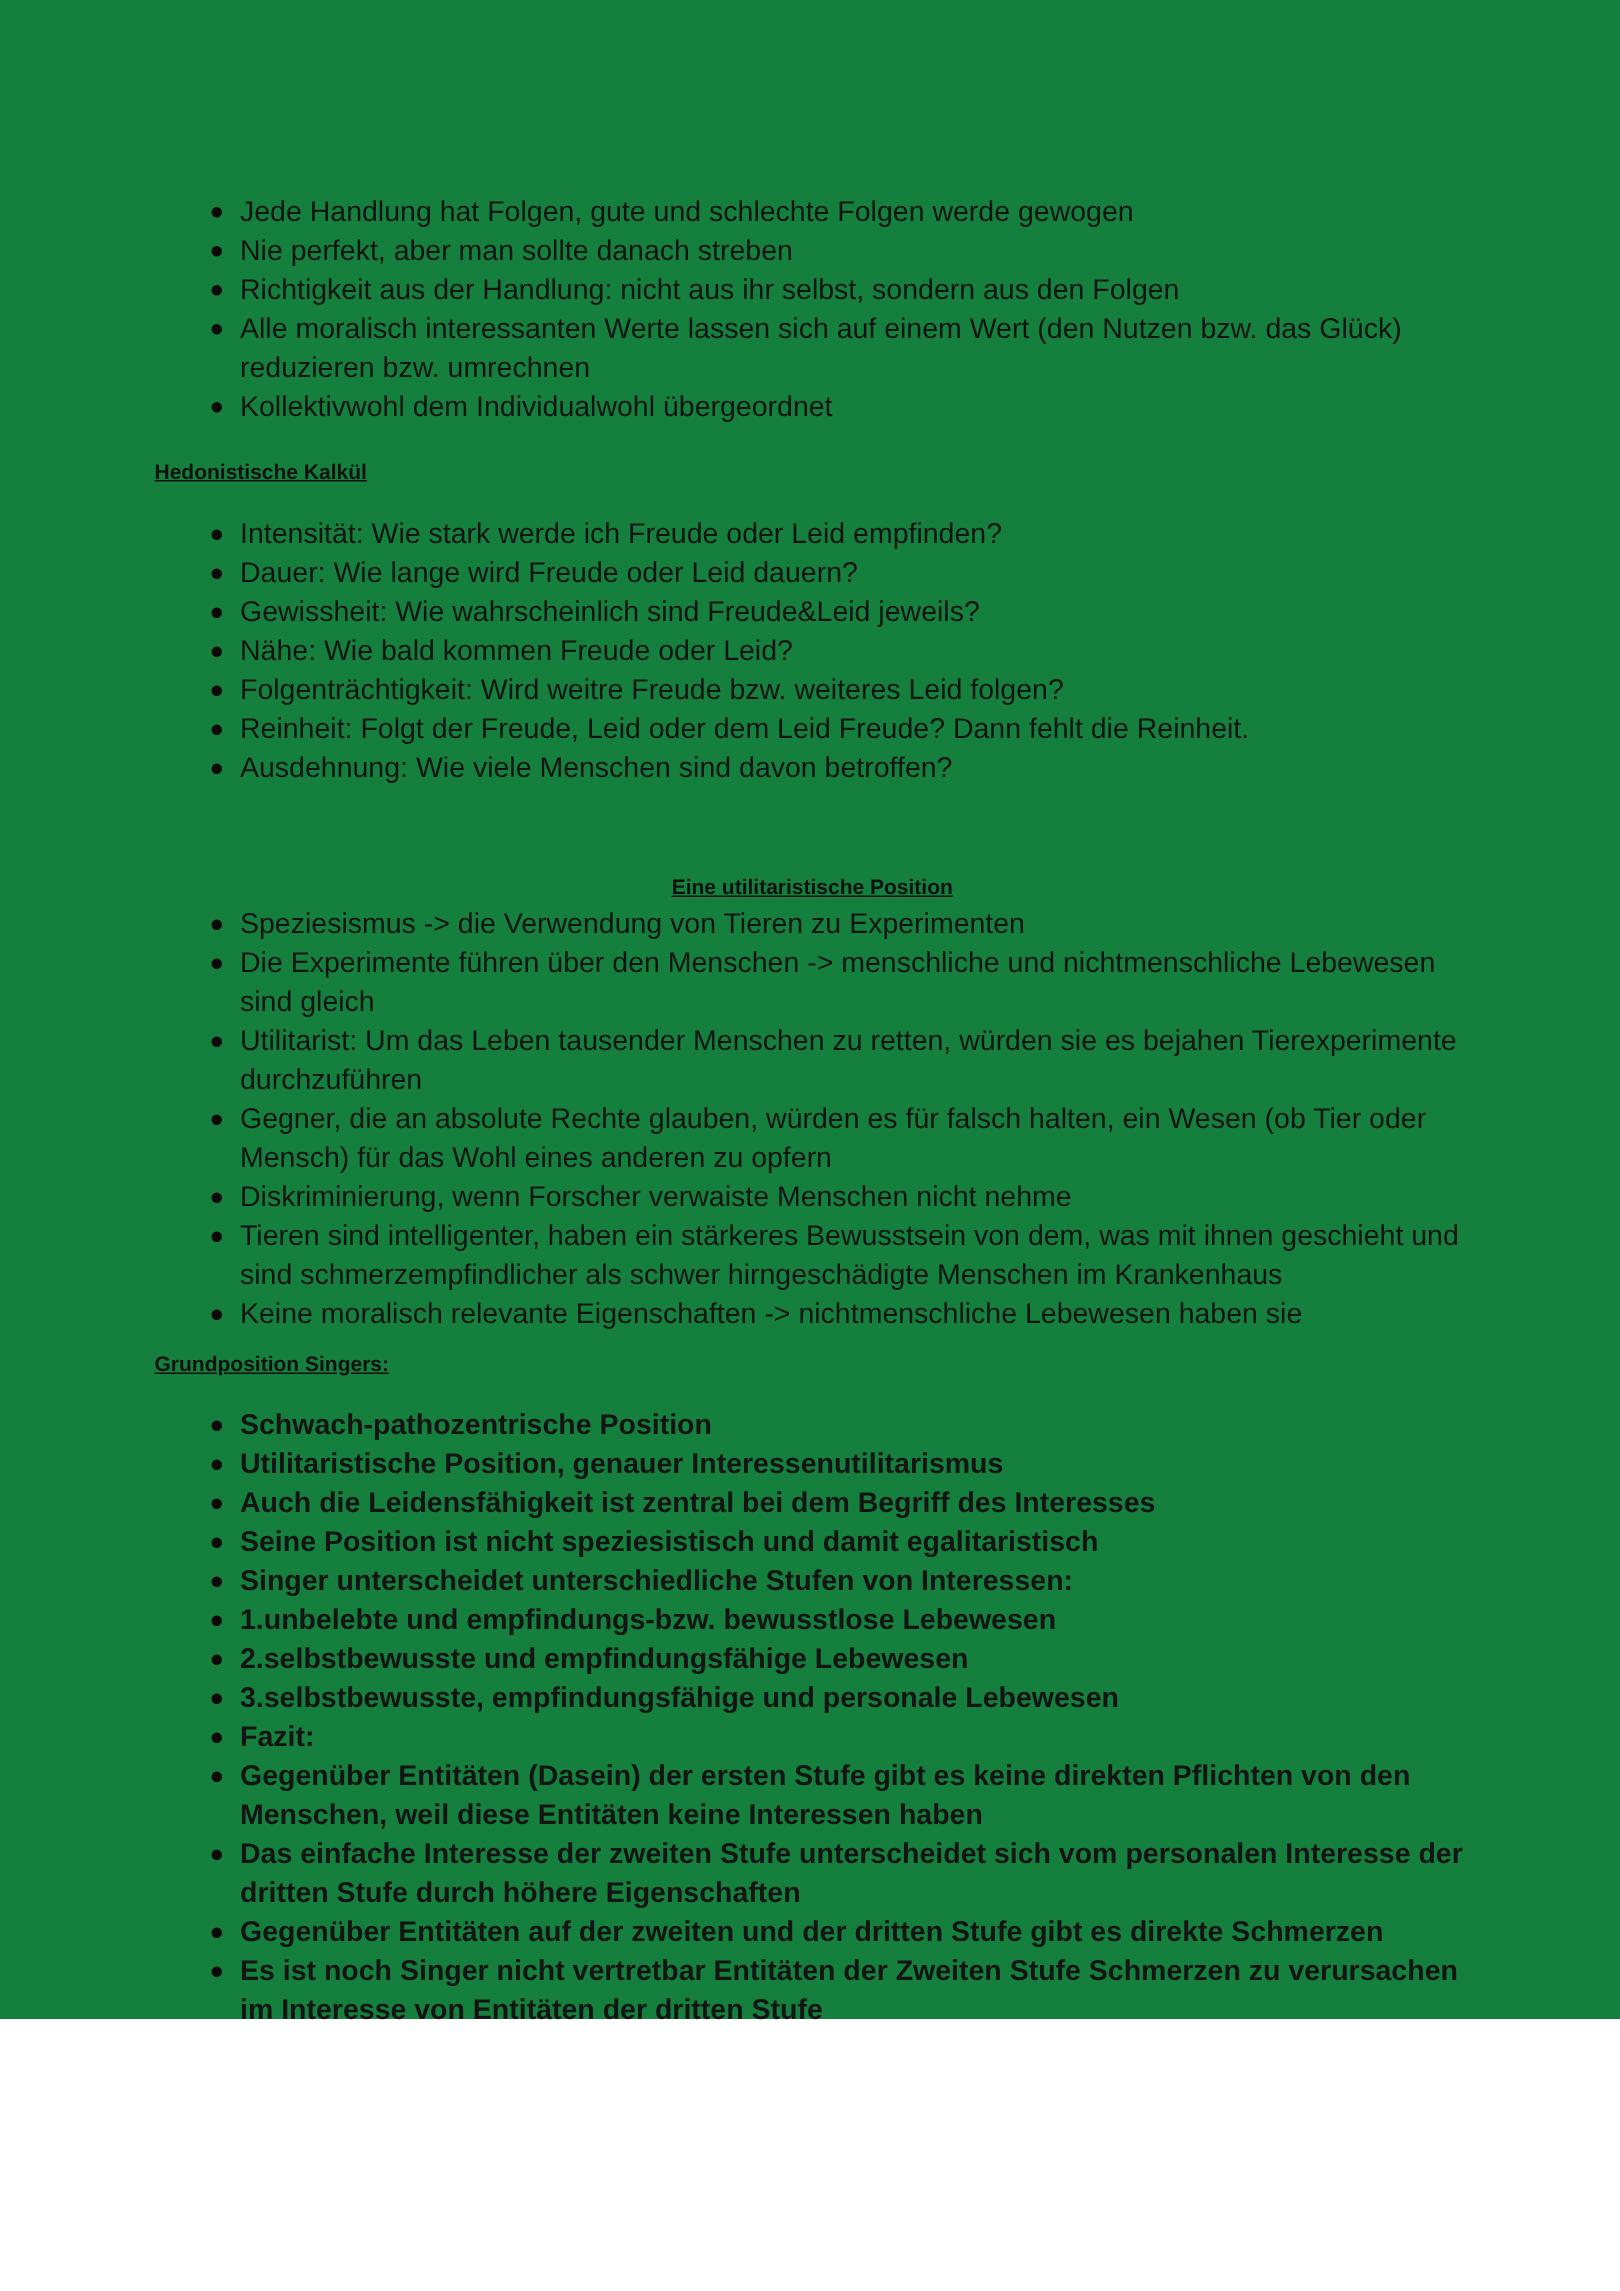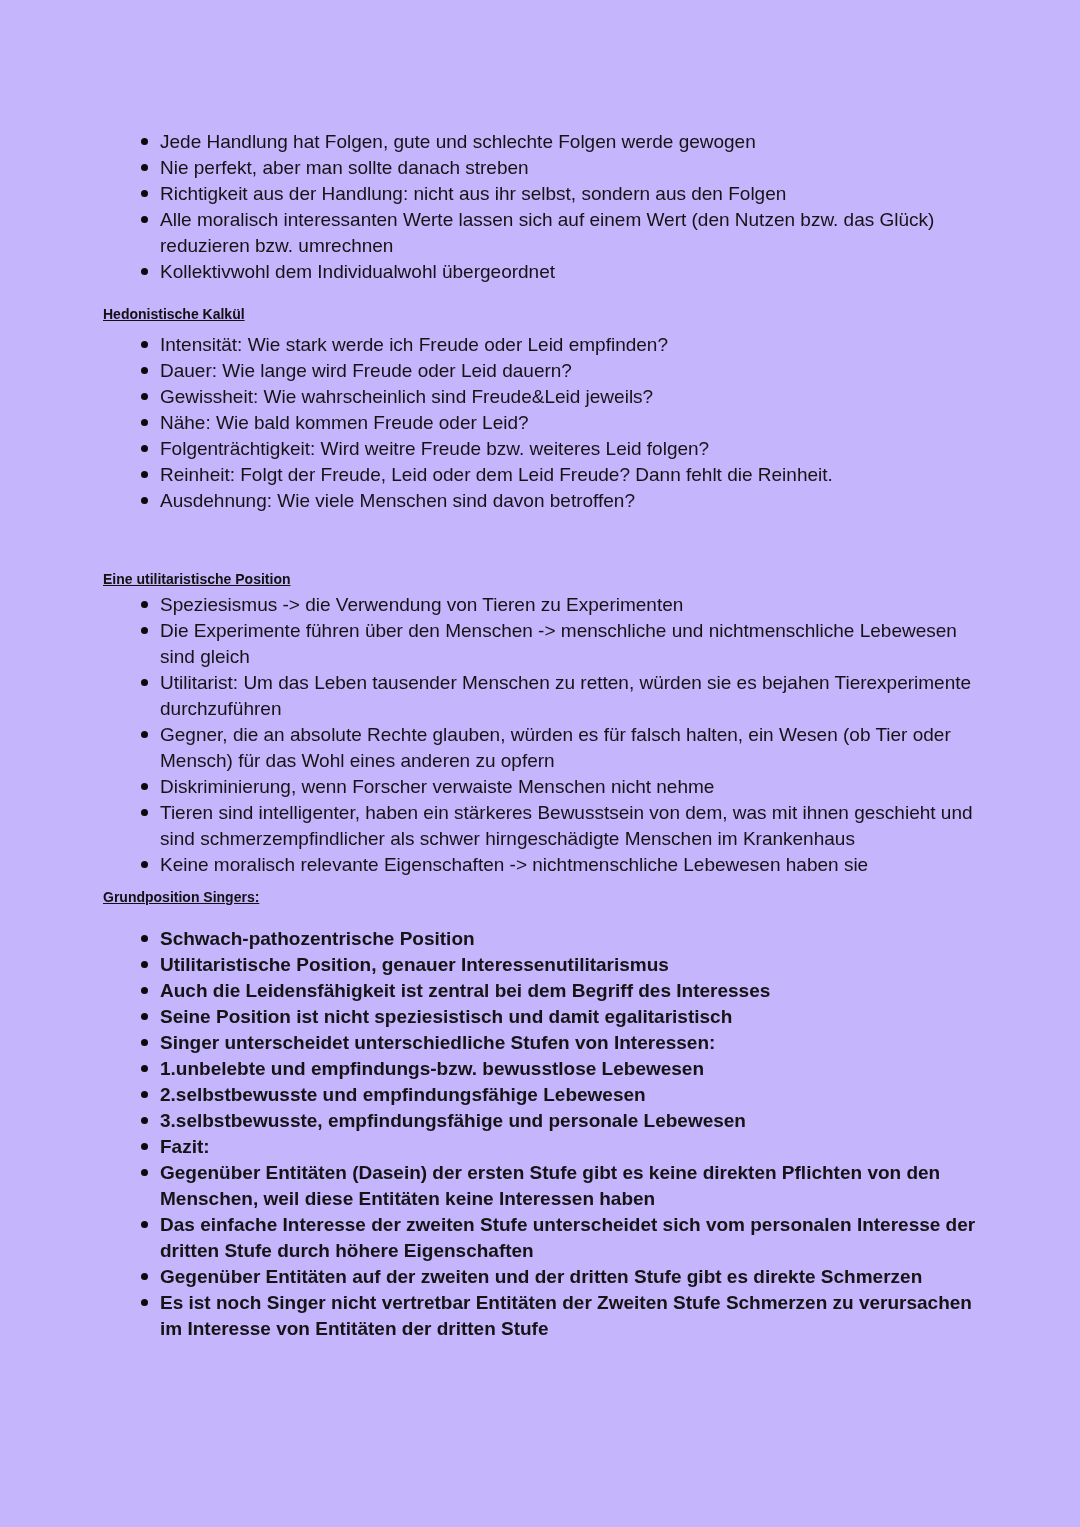--- a/index.html
+++ b/index.html
@@ -7,23 +7,23 @@
     width: 1080px;
     height: 1527px;
     background: #ffffff;
     font-family: "Liberation Sans", "DejaVu Sans", sans-serif;
     color: #141414;
     overflow: hidden;
   }
   .page {
     box-sizing: border-box;
     width: 1080px;
-    height: 1527px;
+    height: 1346px;
     padding: 129px 100px 0 103px;
-    background: #c4b5fd;
+    background: #15803d;
   }
   h2.section-heading {
     margin: 0;
     font-size: 14px;
     line-height: 26px;
     font-weight: bold;
     text-decoration: underline;
     color: #111111;
   }
   ul.bullet-list {
@@ -42,22 +42,22 @@
     position: absolute;
     left: 38px;
     top: 9px;
     width: 7px;
     height: 7px;
     border-radius: 50%;
     background: #0a0a0a;
   }
   
   .sec-2 h2 { margin-top: 16px; }
-  .sec-2 ul { margin-top: 5px; }
-  .sec-3 h2 { margin-top: 52px; }
+  .sec-2 ul { margin-top: 17px; }
+  .sec-3 h2 { margin-top: 52px; text-align: center; }
   .sec-3 ul { }
   .sec-4 h2 { margin-top: 6px; }
   .sec-4 ul { margin-top: 16px; font-weight: bold; }
 </style>
 </head>
 <body>
 
 <div class="page">
 
   <section class="sec-1">

